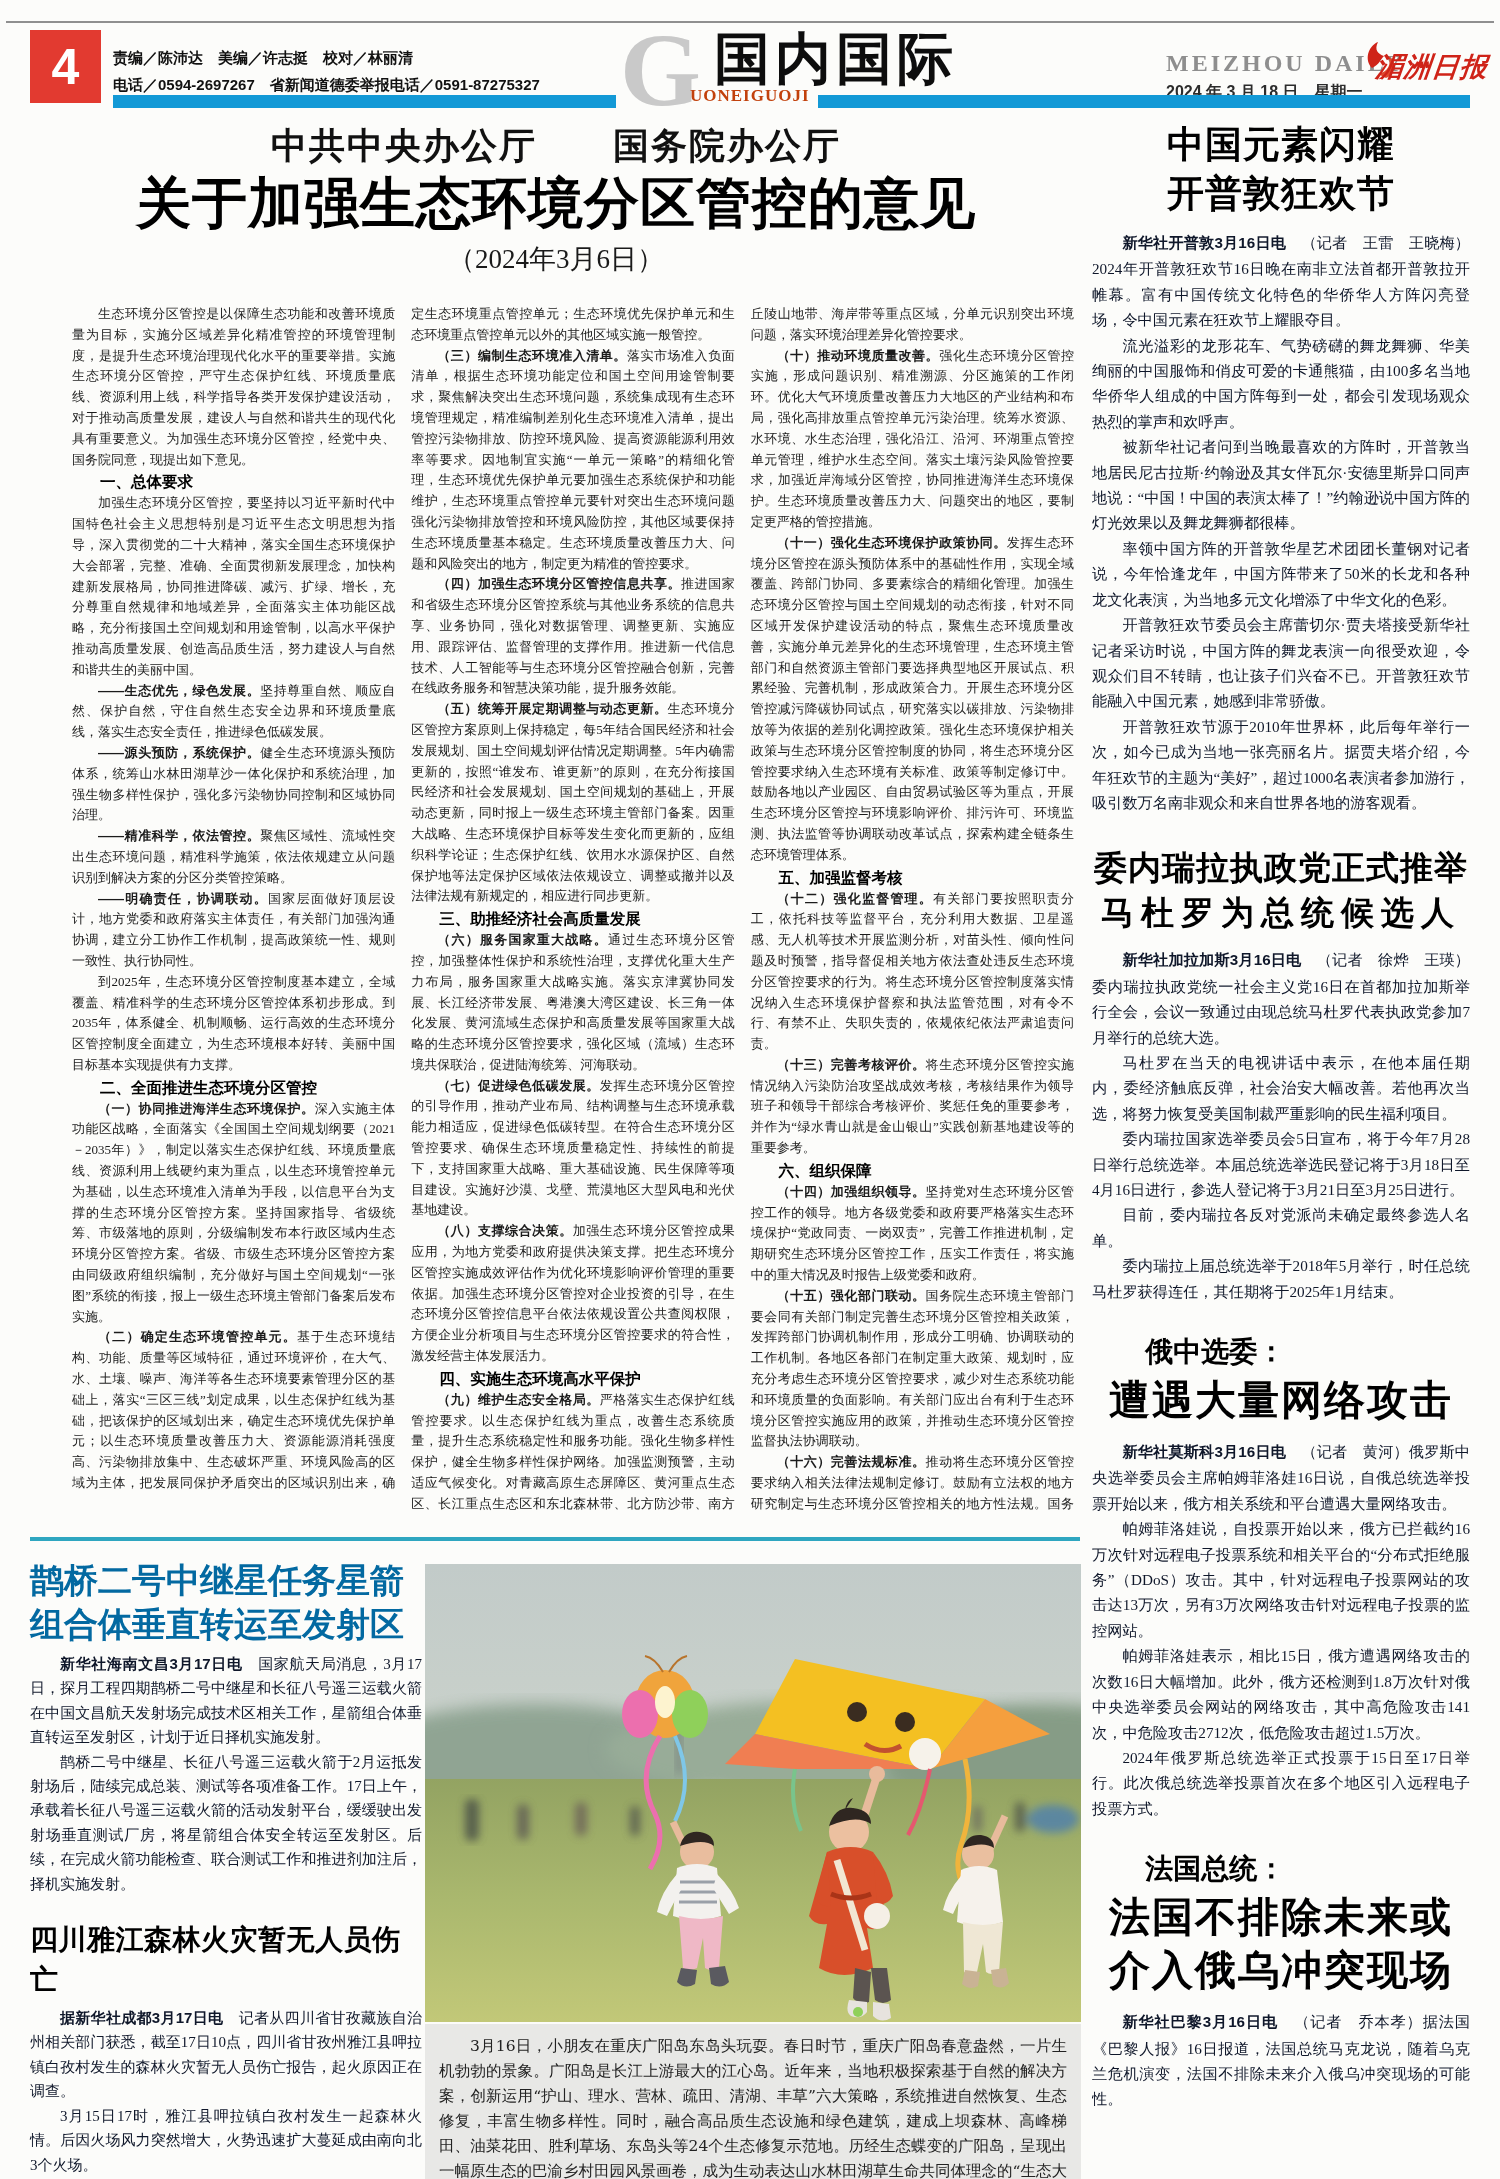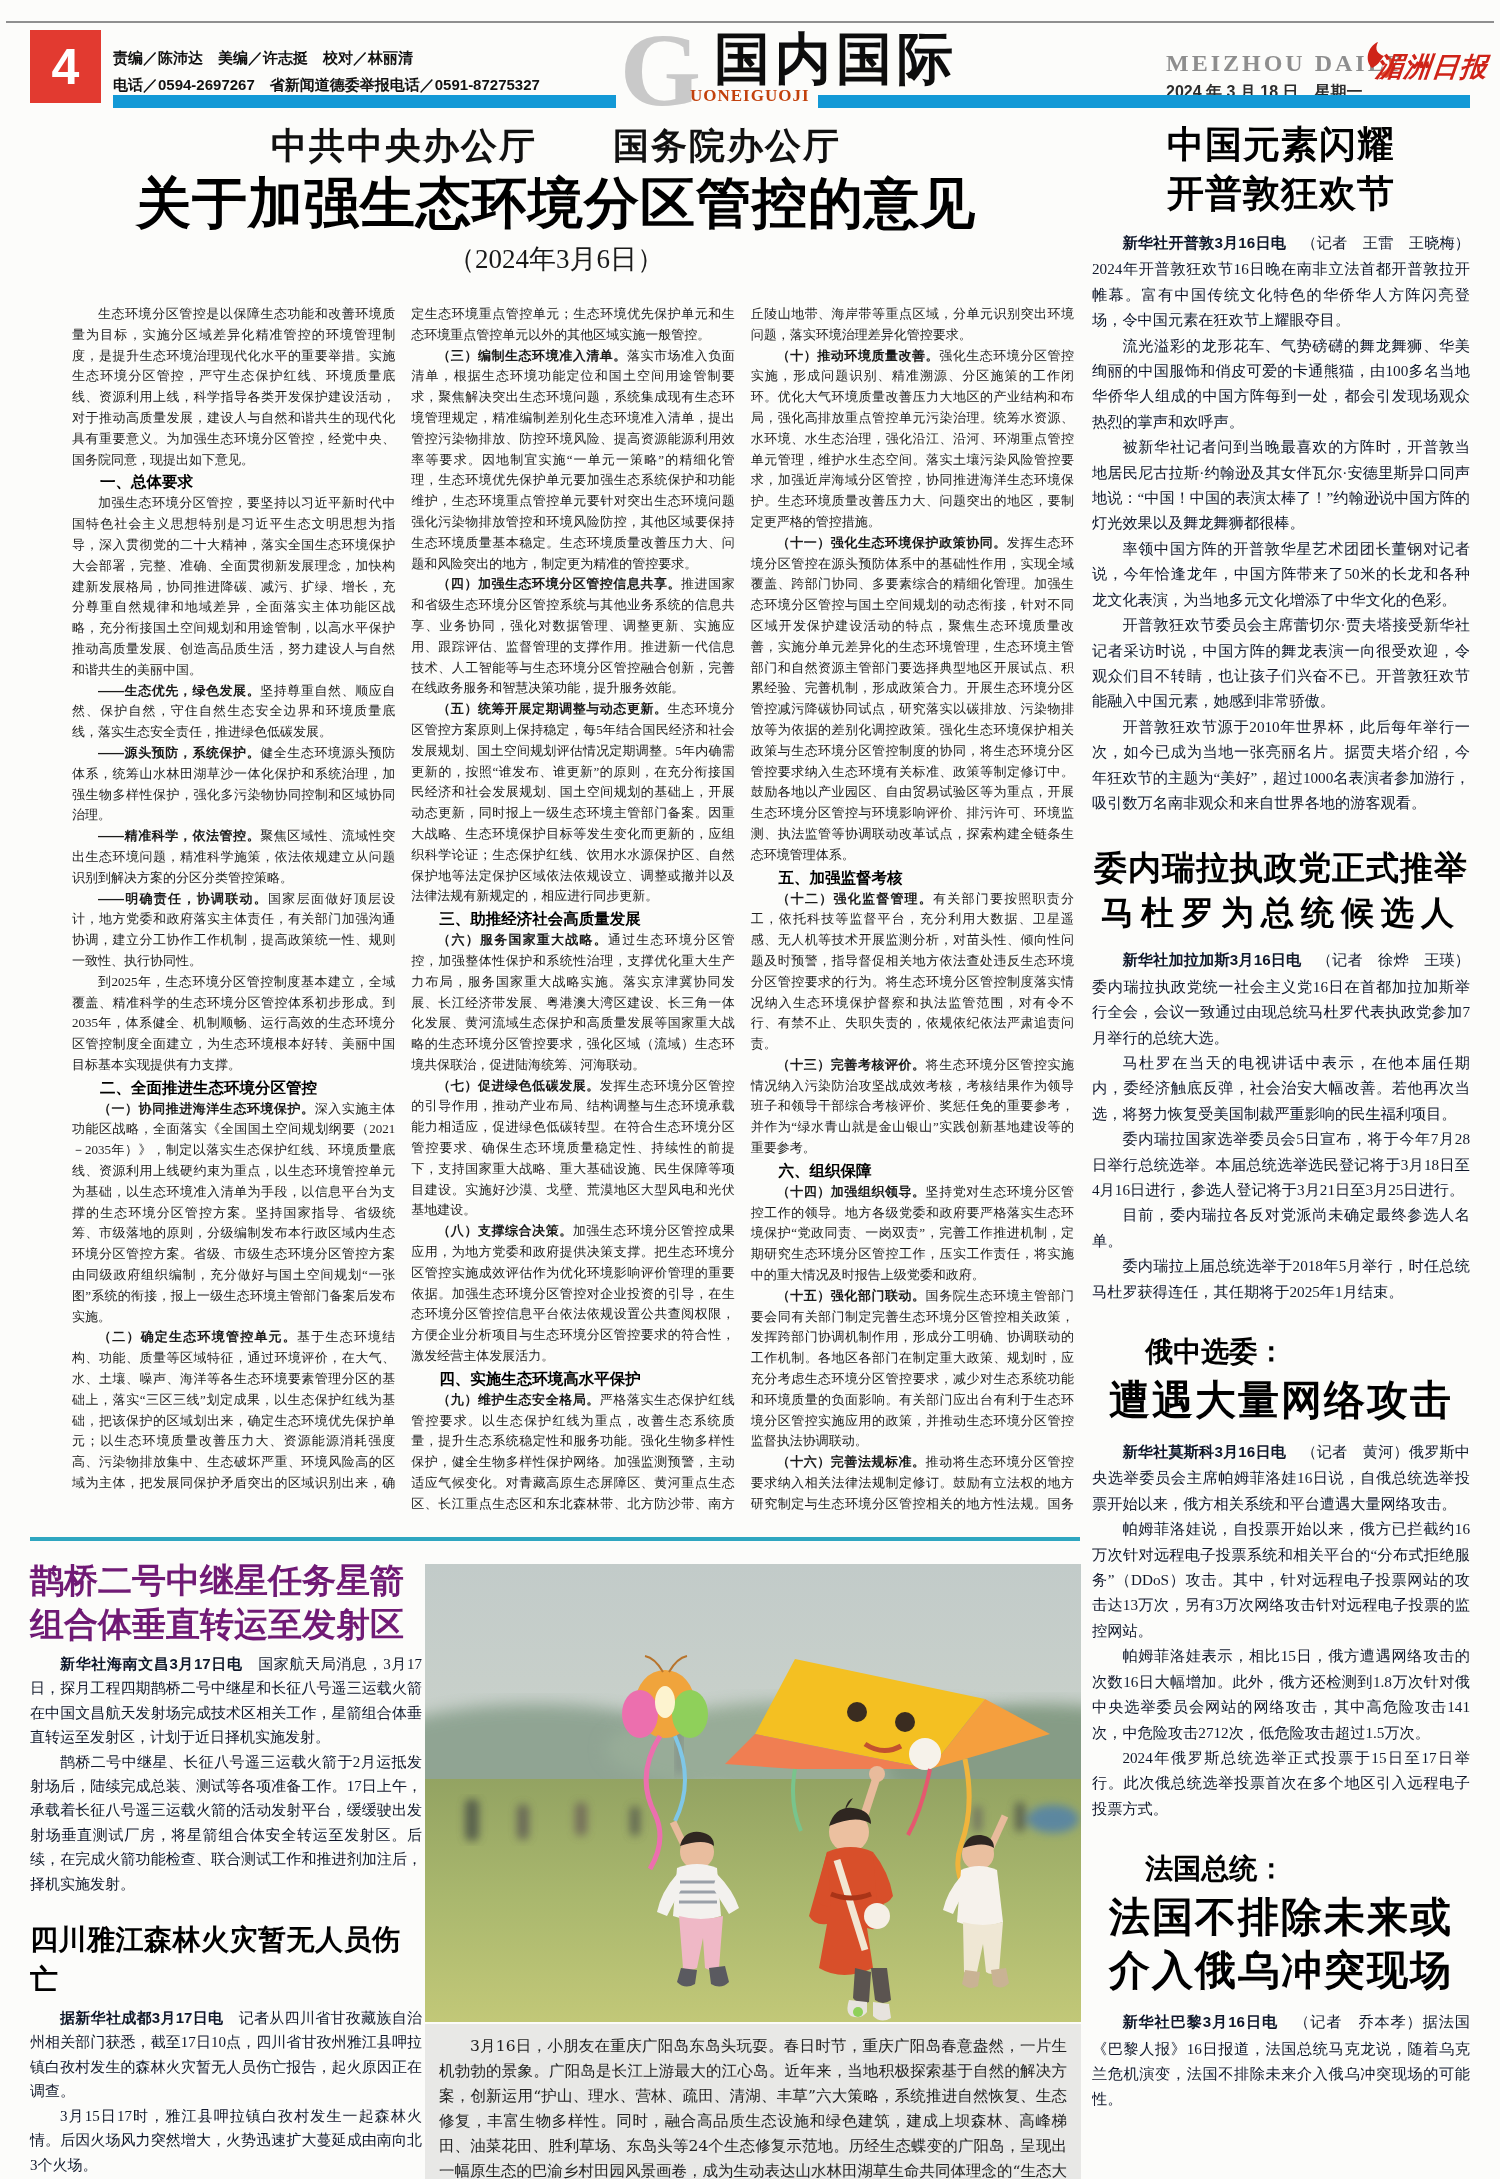--- a/index.html
+++ b/index.html
@@ -43,21 +43,21 @@
 
   .teal-rule{position:absolute;left:30px;top:1537px;width:1050px;height:4px;background:#2fa6c0;}
 
   
   .body-paras .para{margin:0;text-indent:2em;text-align:justify;font-size:15.2px;line-height:25.4px;color:#0f172a;}
   .body-paras .dateline{font-family:"Liberation Sans",sans-serif;font-weight:700;}
   .body-paras .reporters{font-family:"DejaVu Serif",serif;}
 
   
   .bl{position:absolute;left:30px;top:1558px;width:392px;}
-  .bl-title1{font:900 34px/44px "Liberation Sans",sans-serif;color:#701a75;}
+  .bl-title1{font:900 34px/44px "Liberation Sans",sans-serif;color:#0369a1;}
   .bl-title2{font:900 28px/40px "Liberation Sans",sans-serif;color:#000;margin-top:24px;letter-spacing:0.5px;}
   .bl .body-paras .para{font-size:15px;line-height:24.4px;}
   .bl .body-paras{margin-top:6px;}
 
   
   .photo-wrap{position:absolute;left:425px;top:1564px;width:656px;}
   .photo-frame{width:656px;height:458px;overflow:hidden;background:#aab49a;}
   .caption-box{background:#e8e8e6;padding:10px 14px 12px 14px;margin-top:2px;}
   .caption-text{font-family:"DejaVu Serif",serif;font-size:15.5px;line-height:25px;
         text-align:justify;text-indent:2em;color:#222;margin:0;}

